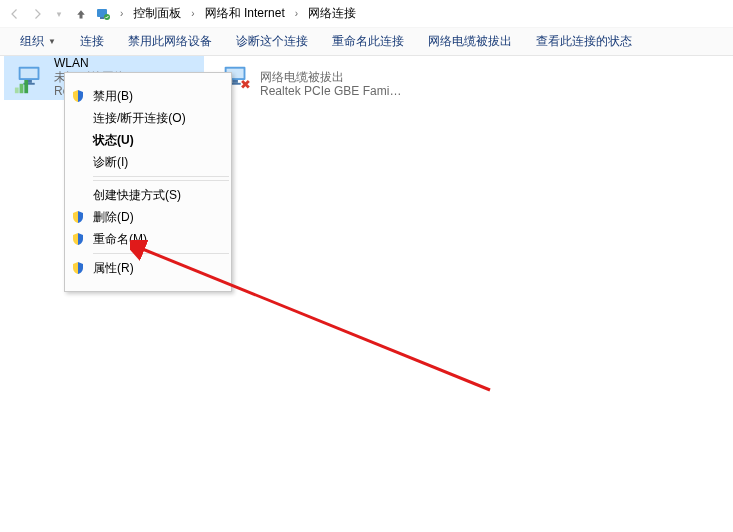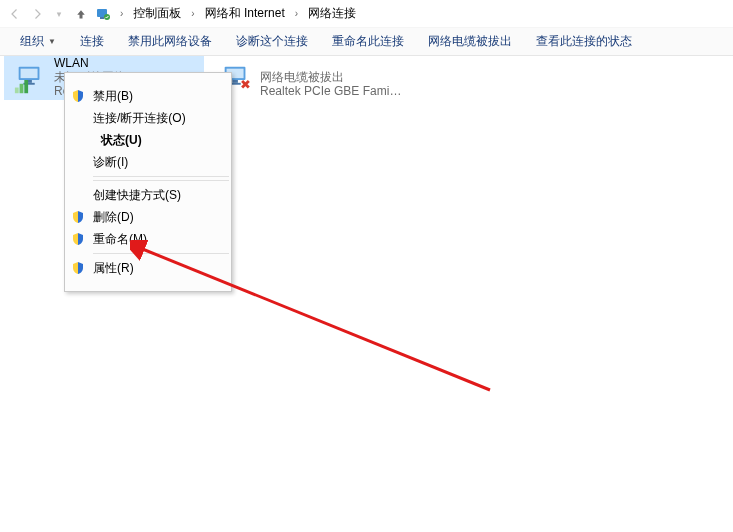--- a/index.html
+++ b/index.html
@@ -24,21 +24,21 @@
   .conn.selected { background: #cfe8ff; }
   .conn-icon { width: 36px; height: 36px; margin-right: 6px; display: flex; align-items: center; justify-content: center; }
   .conn-body { flex: 1; line-height: 14px; display: flex; flex-direction: column; overflow: hidden; }
   .conn-name { color: #000; }
   .conn-status { color: #6a6a6a; }
   .conn-adapter { color: #6a6a6a; white-space: nowrap; overflow: hidden; text-overflow: ellipsis; }
 
   
   .cmenu { position: absolute; left: 64px; top: 72px; width: 168px; background: #fcfcfc; border: 1px solid #c8c8c8; box-shadow: 2px 2px 4px rgba(0,0,0,0.2); padding: 12px 0; }
   .mitem { height: 22px; display: flex; align-items: center; padding: 0 8px 0 28px; position: relative; cursor: default; }
-  .mitem.bold span { font-weight: 700; margin-left: 8px; }
+  .mitem.bold span { font-weight: 700; }
   .msep { height: 1px; background: #e0e0e0; margin: 3px 2px 3px 28px; }
   .shield { position: absolute; left: 6px; width: 14px; height: 14px; }
 
   
   .arrow-svg { position: absolute; left: 130px; top: 240px; width: 370px; height: 160px; pointer-events: none; }
 
   
   .shield svg .s1 { fill: #2d6fd2; }
   .shield svg .s2 { fill: #ffd23f; }
 

